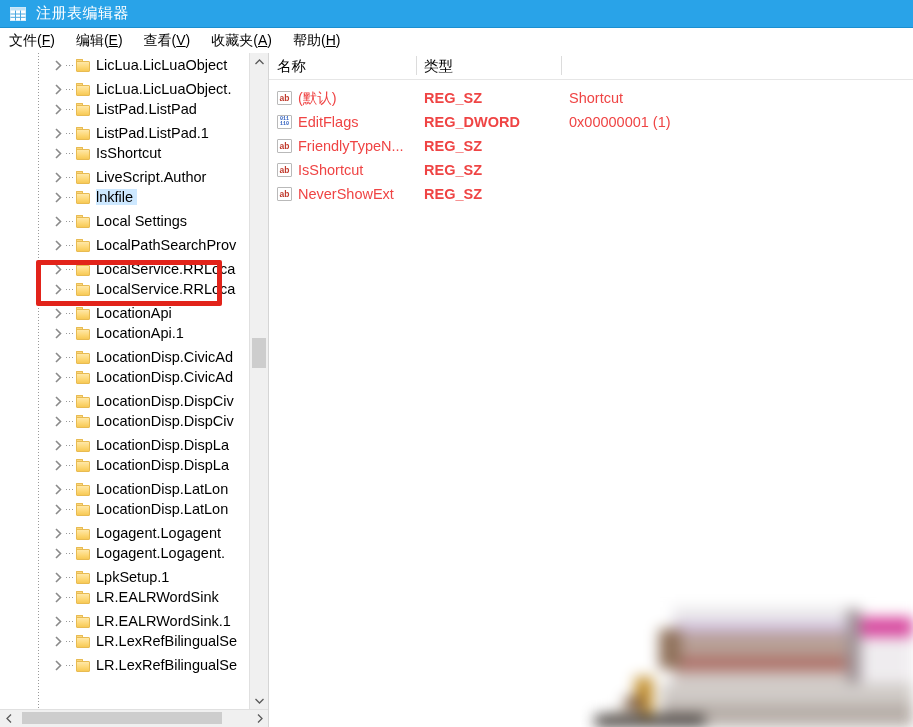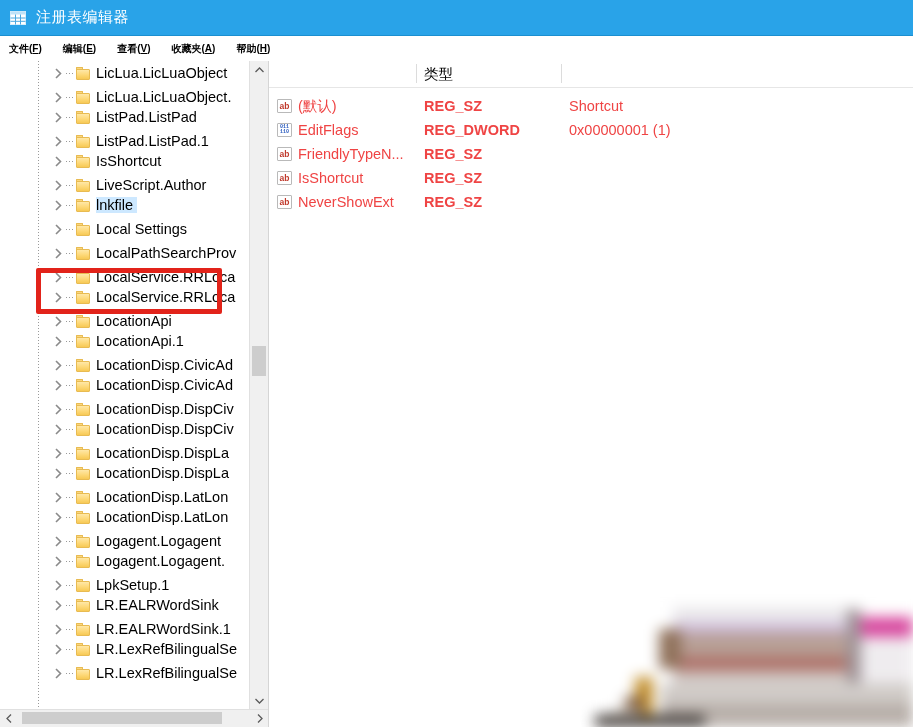--- a/index.html
+++ b/index.html
@@ -17,21 +17,21 @@
   #app {
     position: absolute;
     inset: 0;
     background: #ffffff;
     display: flex;
     flex-direction: column;
   }
 
   
   .titlebar {
-    height: 36px;
+    height: 28px;
     background: #29a3e8;
     display: flex;
     align-items: center;
     padding-left: 9px;
     box-sizing: border-box;
     border-bottom: 1px solid #1b8fd0;
     flex: 0 0 auto;
   }
   .title-icon {
     width: 18px;
@@ -51,27 +51,26 @@
   .menubar {
     height: 25px;
     background: #ffffff;
     display: flex;
     align-items: center;
     padding-left: 8px;
     box-sizing: border-box;
     flex: 0 0 auto;
   }
   .menu-item {
-    font-size: 10px;
+    font-size: 14px;
     color: #000000;
     margin-right: 19px;
     white-space: nowrap;
     cursor: default;
     padding: 1px 1px;
-    font-weight: bold;
   }
   .menu-item u { text-decoration: underline; }
 
   
   .addressbar {
     height: 25px;
     background: #ffffff;
     border-top: 1px solid #e3e3e3;
     border-bottom: 1px solid #d8d8d8;
     display: flex;
@@ -752,20 +751,23 @@
         <div class="arrow right">
           <svg width="6" height="9" viewBox="0 0 6 9">
               <path d="M1 0.5 L5 4.5 L1 8.5" fill="none" stroke="#5a5a5a" stroke-width="1.3"></path>
             </svg>
         </div>
       </div>
     </div>
 
     <div class="value-pane">
       <div class="col-header">
+        <div class="ch" style="left:0px;width:147px;">
+          <span>名称</span>
+        </div>
         <div class="col-divider" style="left:147px;"></div>
         <div class="ch" style="left:147px;width:145px;">
           <span>类型</span>
         </div>
         <div class="col-divider" style="left:292px;"></div>
       </div>
       <div id="value-rows">
           <div class="val-row" style="top: 33px;">
             <div class="val-cell val-name">
               <span class="vicon sz"></span>

